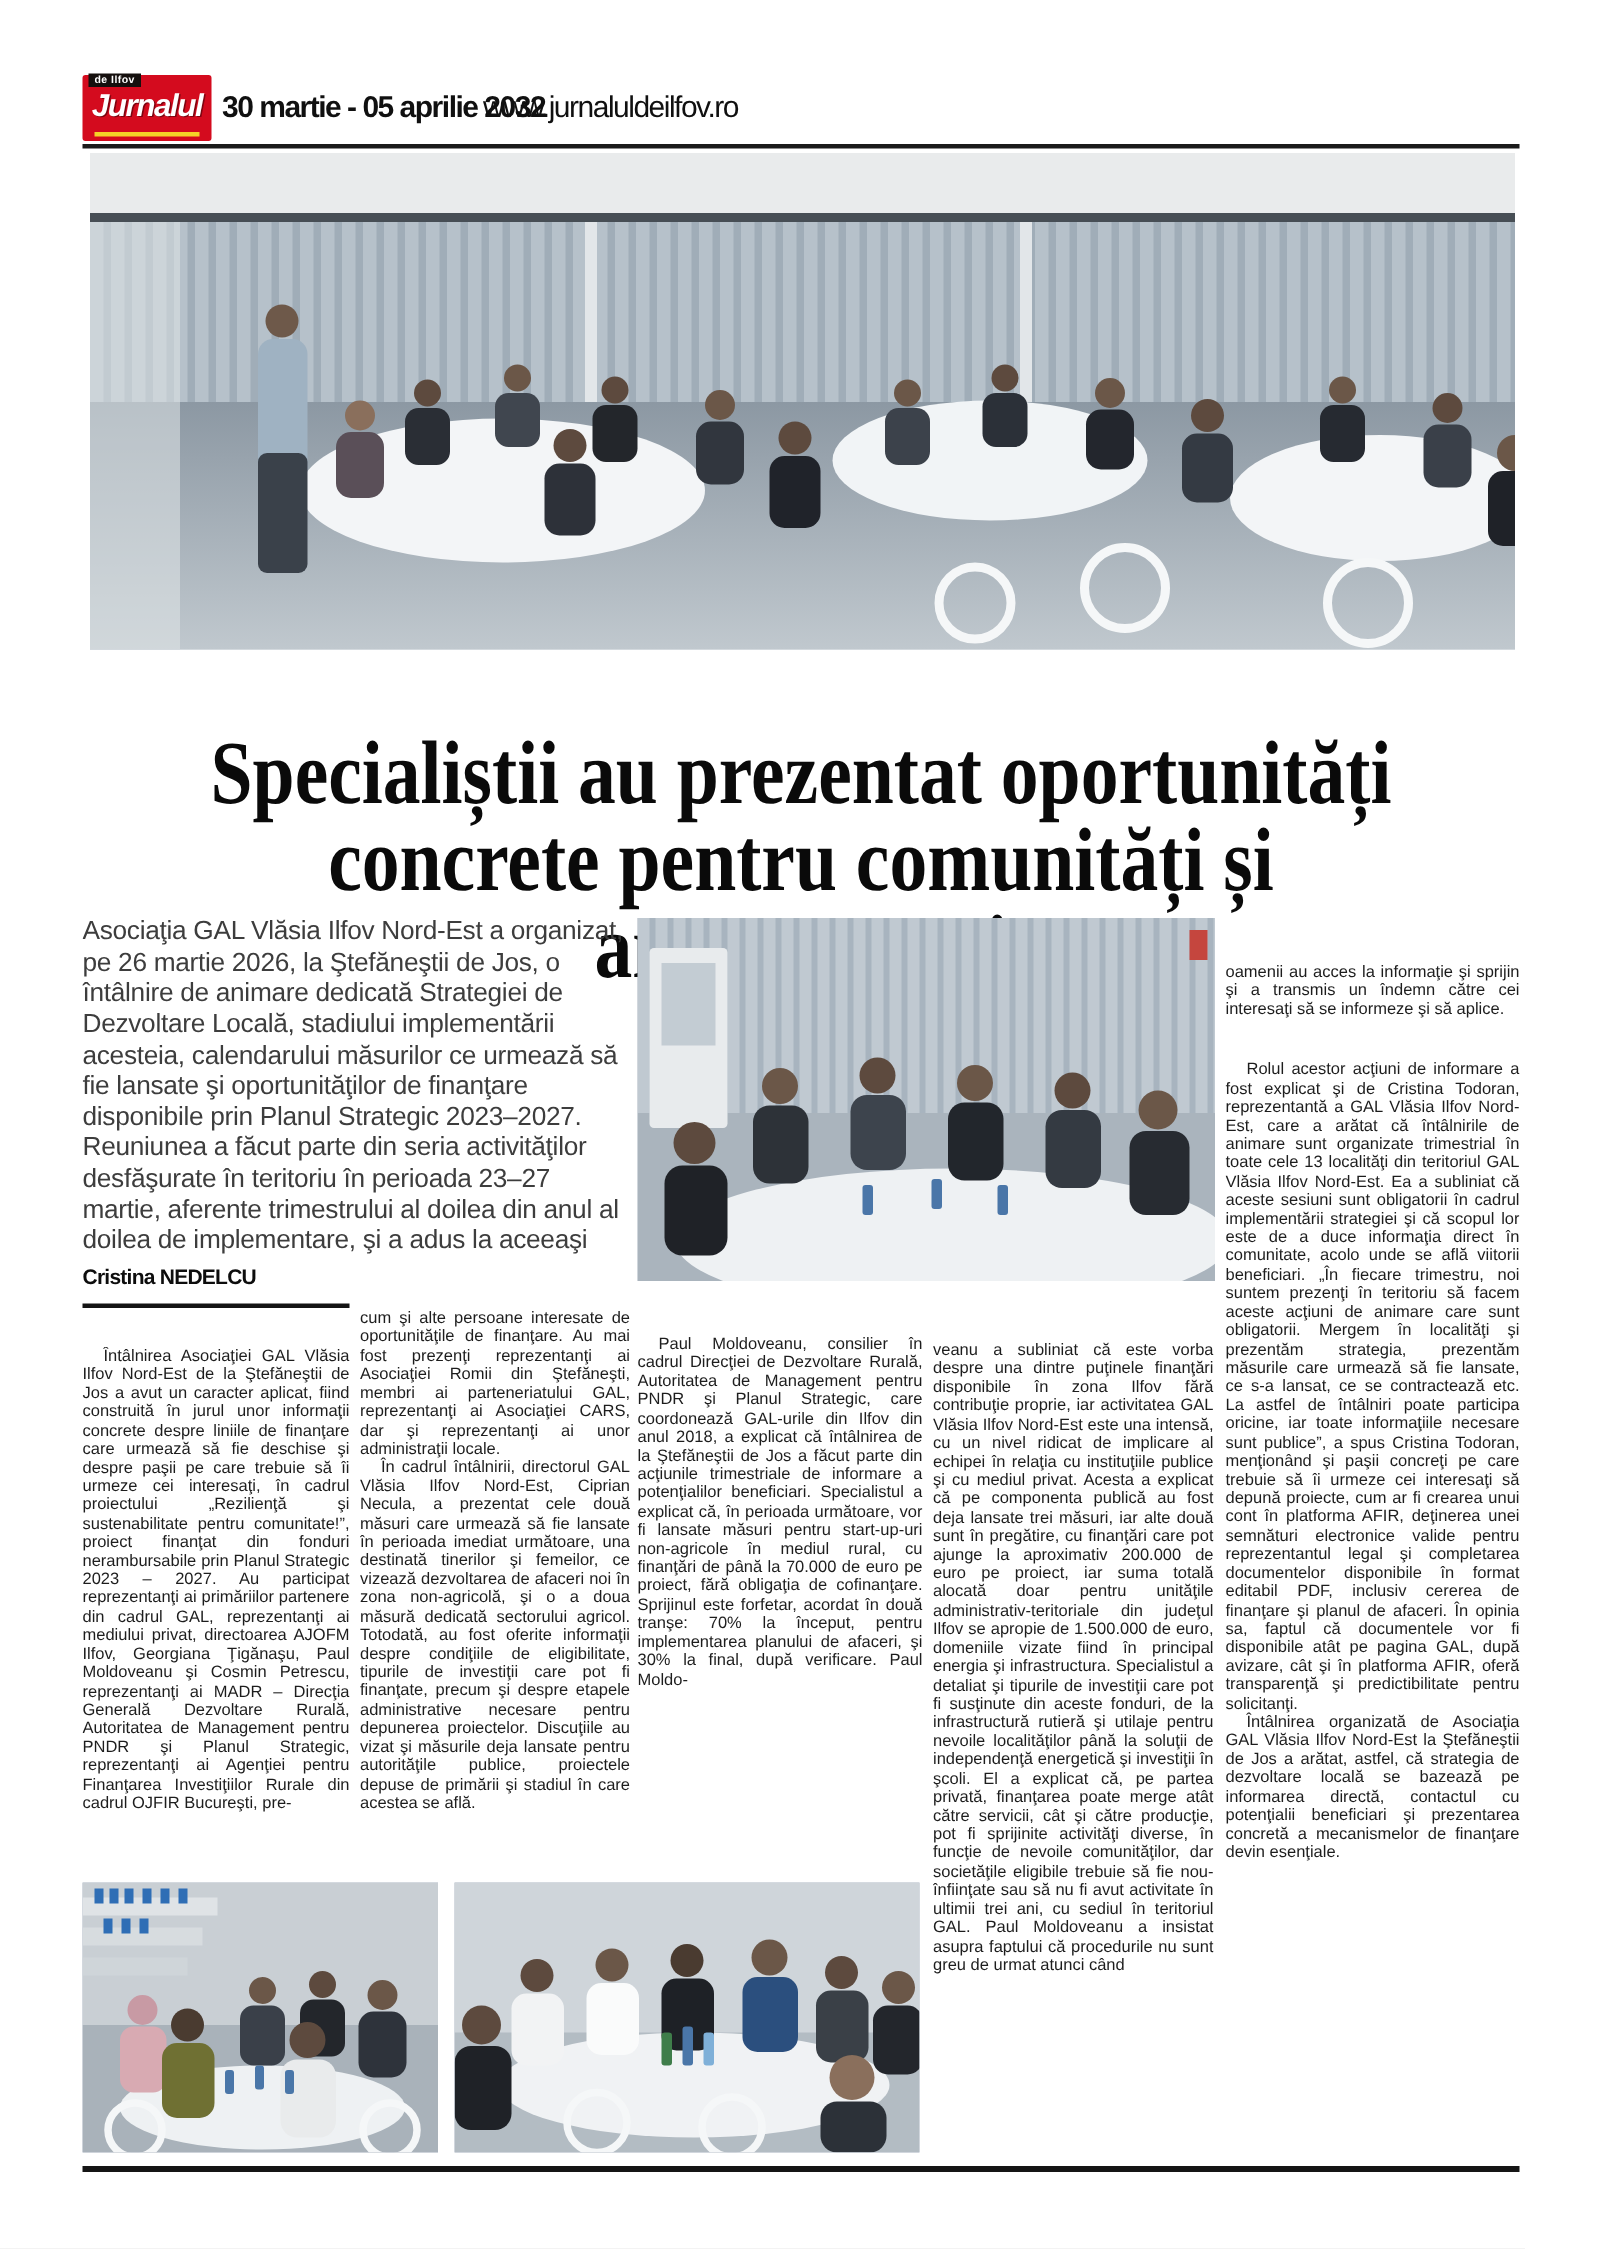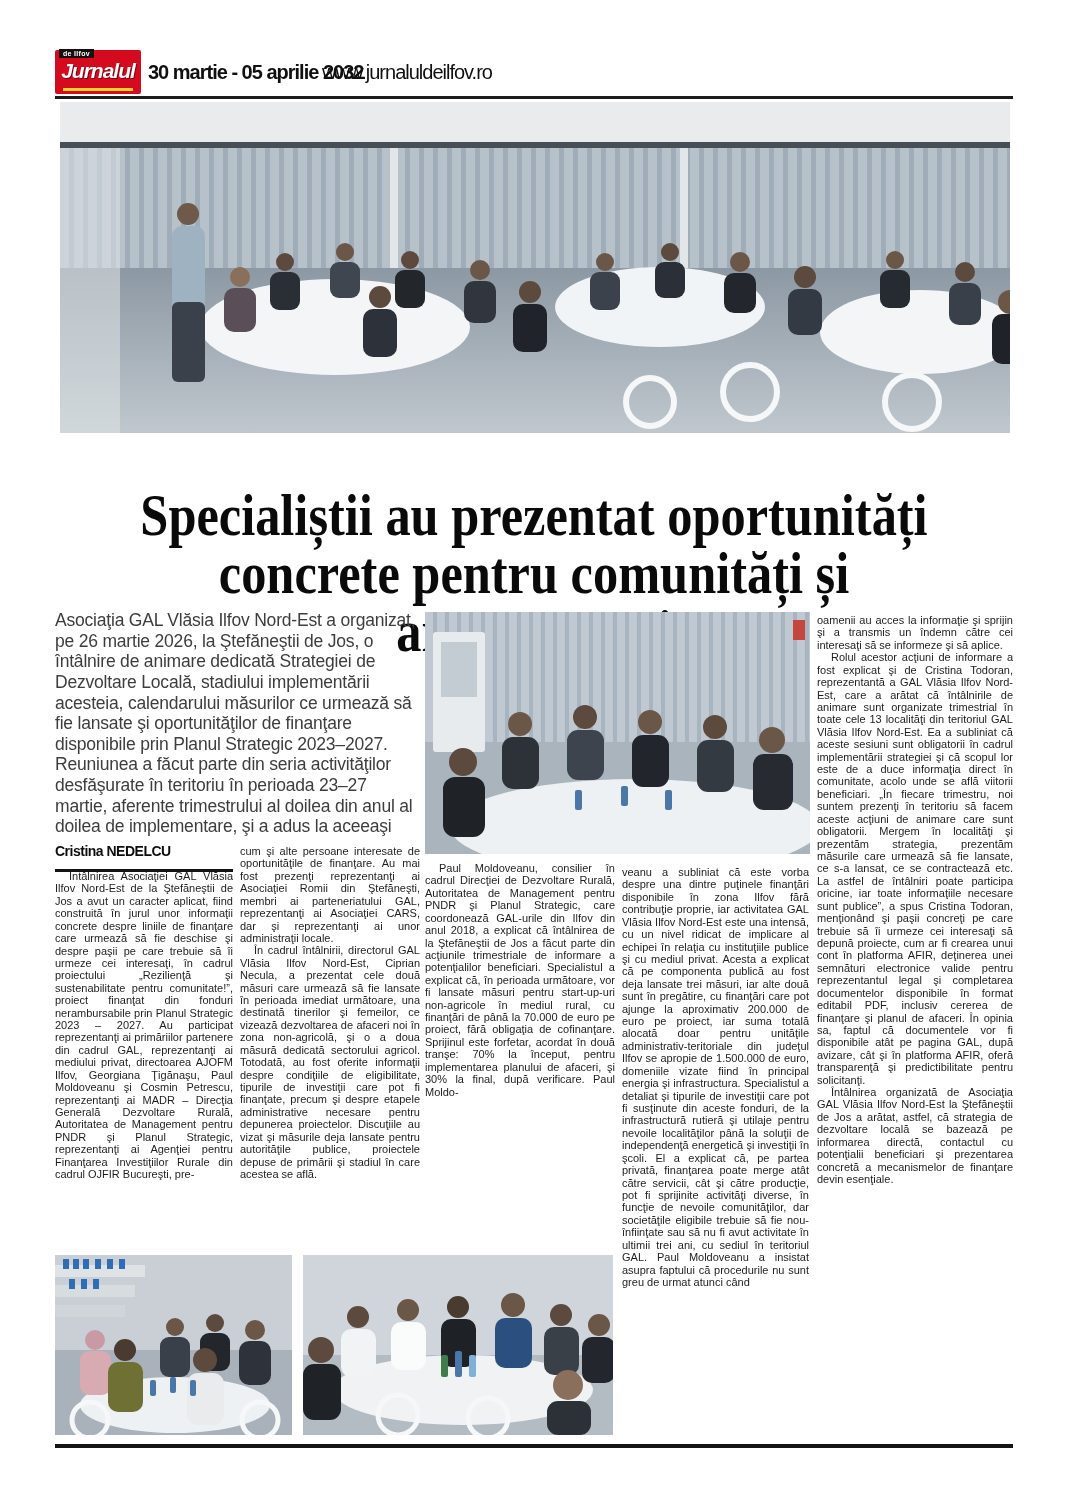--- a/index.html
+++ b/index.html
@@ -45,21 +45,21 @@
 
   
   .lead{left:55px;top:610px;width:368px;height:230px;overflow:hidden;
     font-size:17.5px;line-height:1.18;color:#3d3d3d;letter-spacing:-.2px;}
 
   
   .byline{left:55px;top:843px;width:178px;font-weight:bold;font-size:14px;
     letter-spacing:-.5px;color:#0d0d0d;border-bottom:3px solid #141414;padding-bottom:10px;}
 
   
-  .bodytext{font-size:11px;line-height:1.13;text-align:justify;color:#1d1d1d;}
+  .bodytext{font-size:11px;line-height:1.13;text-align:justify;color:#1d1d1d;margin-top:28px;}
   .bodytext p{margin:0;}
   .bodytext p.ind{text-indent:14px;}
   .col1{left:55px;top:870px;width:178px;height:372px;overflow:hidden;}
   .col2{left:240px;top:845px;width:180px;height:398px;overflow:hidden;}
   .col3{left:425px;top:862px;width:190px;height:381px;overflow:hidden;}
   .col4{left:622px;top:866px;width:187px;height:574px;overflow:hidden;}
   .col5{left:817px;top:614px;width:196px;height:826px;overflow:hidden;}
   .subhead{font-weight:bold;font-size:17.5px;line-height:1.12;text-align:center;
     color:#0c0c0c;letter-spacing:-.3px;margin:0 0 4px 0;text-align:center;}
   .subhead2{margin:14px 0 5px 0;}

